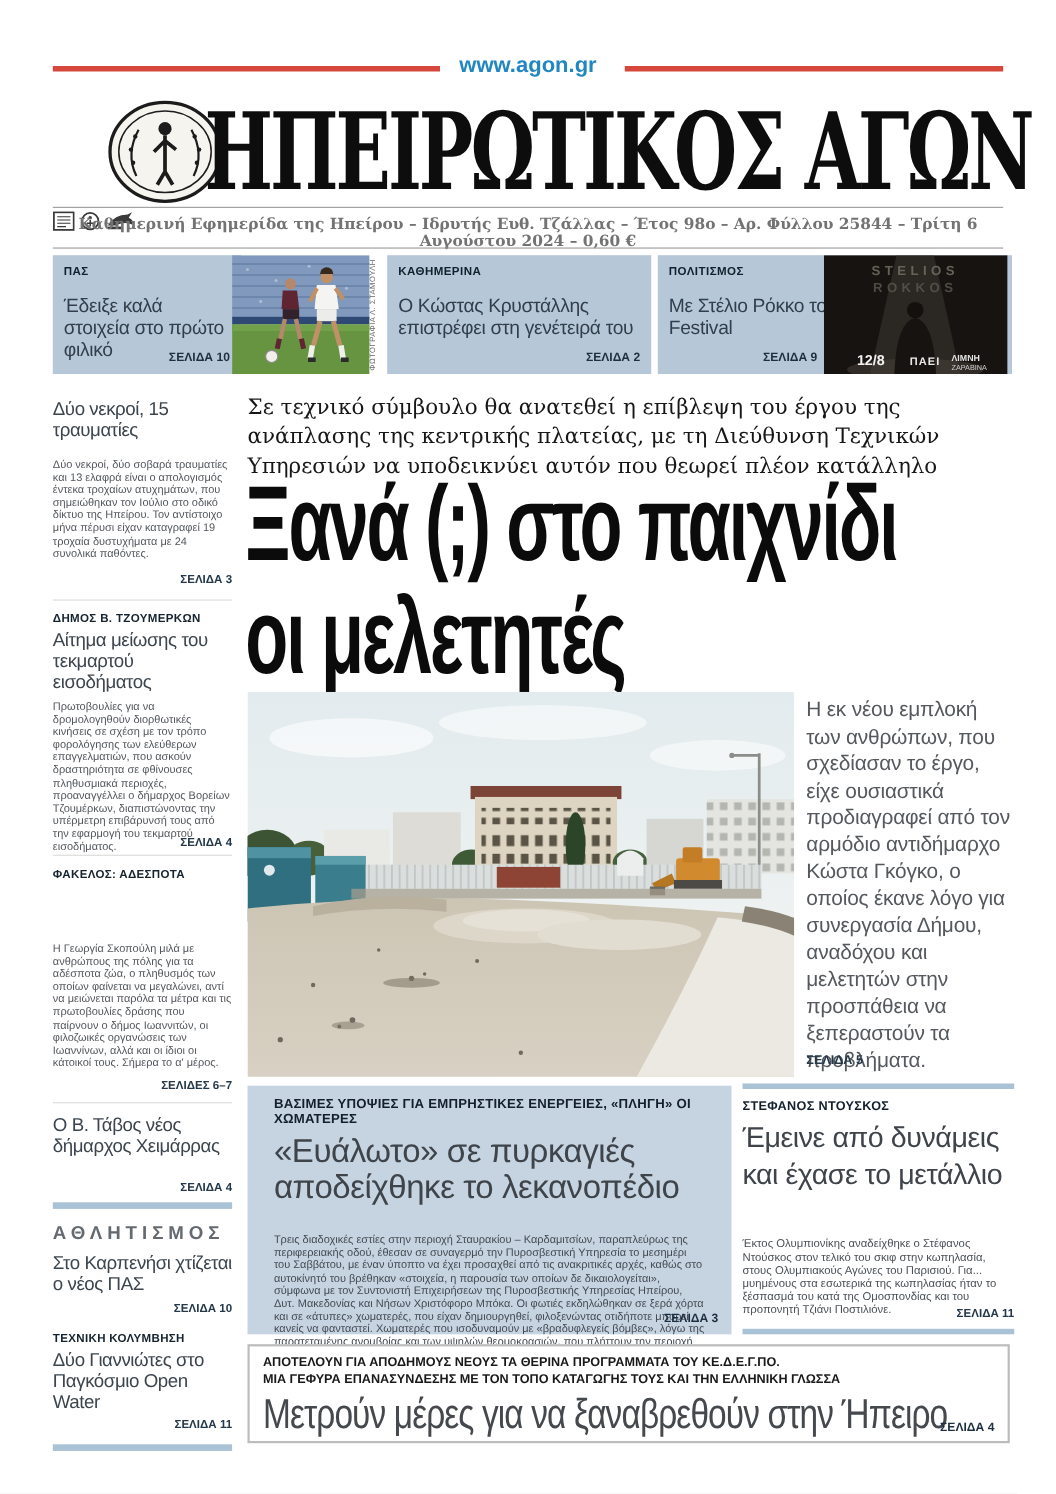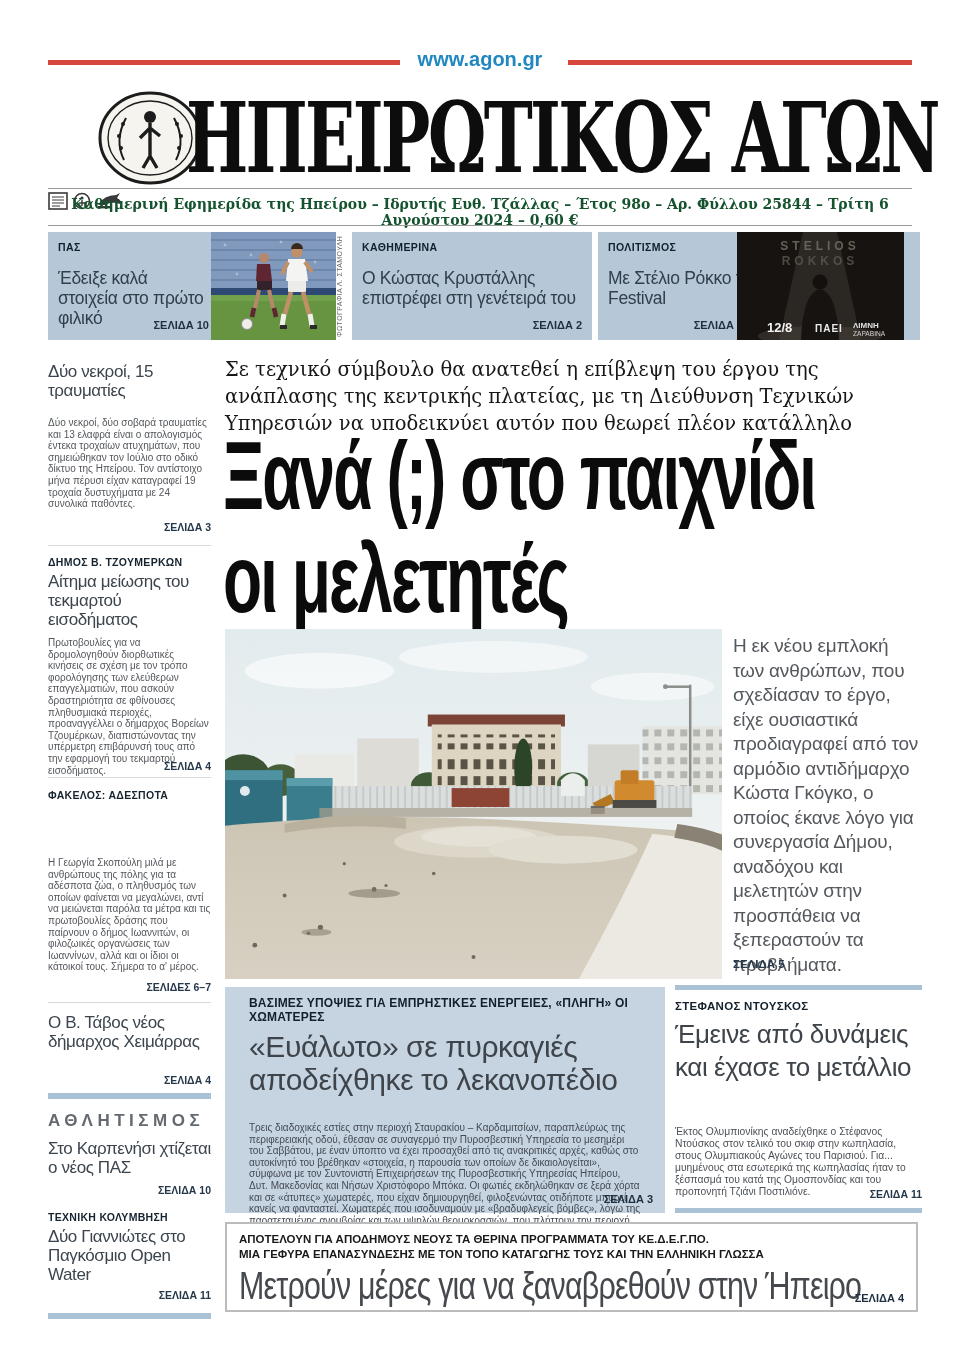--- a/index.html
+++ b/index.html
@@ -9,32 +9,32 @@
   .cond{display:inline-block;transform-origin:0 50%;white-space:nowrap}
 
   
   .red-rule{height:5px;background:#d6473c;top:60px}
   .url{top:48px;left:400px;width:160px;text-align:center;font-size:20px;font-weight:bold;color:#2187c0}
   .masthead-wrap{top:92px;left:212px;width:700px;height:92px;display:flex;align-items:center;justify-content:center}
   .masthead{font-family:"DejaVu Serif","Liberation Serif",serif;font-weight:bold;font-size:97px;
             color:#0d0d0d;letter-spacing:-4px;transform:scaleX(.68);transform-origin:50% 50%;white-space:nowrap}
   .hairline{height:1px;background:#9a9a9a;left:48px;width:864px}
   .dateline{top:196px;left:48px;width:864px;text-align:center;font-family:"DejaVu Serif","Liberation Serif",serif;
-            font-weight:bold;font-size:14px;color:#14532d}
+            font-weight:bold;font-size:14px;color:#737373}
   .postal{top:192px;left:48px;display:flex;gap:5px;align-items:center}
 
   
   .teaser{top:232px;height:108px;background:#b6c7d8;box-sizing:border-box;padding:9px 10px}
   .t-kicker{font-size:10.5px;font-weight:bold;color:#10202c;letter-spacing:.4px}
   .t-title{font-size:17.5px;line-height:20px;color:#323f4b;margin-top:15px;letter-spacing:-.3px}
   .t-page{position:absolute;right:10px;bottom:9px;font-size:11px;font-weight:bold;color:#1d2f40}
   .teaser-photo{top:232px;left:211px;width:125px;height:108px}
   .photo-credit{top:232px;left:336px;height:108px;width:14px;writing-mode:vertical-rl;transform:rotate(180deg);
                 font-size:7px;color:#6a6a6a;letter-spacing:.4px;text-align:center}
-  .poster{position:absolute;right:16px;top:0;width:167px;height:134px}
+  .poster{position:absolute;right:4px;top:0;width:167px;height:134px}
 
   
   .deck{top:356px;left:225px;width:696px;font-family:"DejaVu Serif","Liberation Serif",serif;
         font-size:19.5px;line-height:27px;color:#171717}
   .main-head{left:223px;font-weight:800;color:#0b0b0b;font-size:97px;letter-spacing:-3px}
   .side-text{top:634px;left:733px;width:188px;font-size:19px;line-height:24.5px;color:#55595e;letter-spacing:-.2px}
   .side-page{top:958px;left:733px;width:188px;font-size:11.5px;font-weight:bold;color:#24384a;text-align:left}
 
   
   .lc{left:48px;width:163px}

